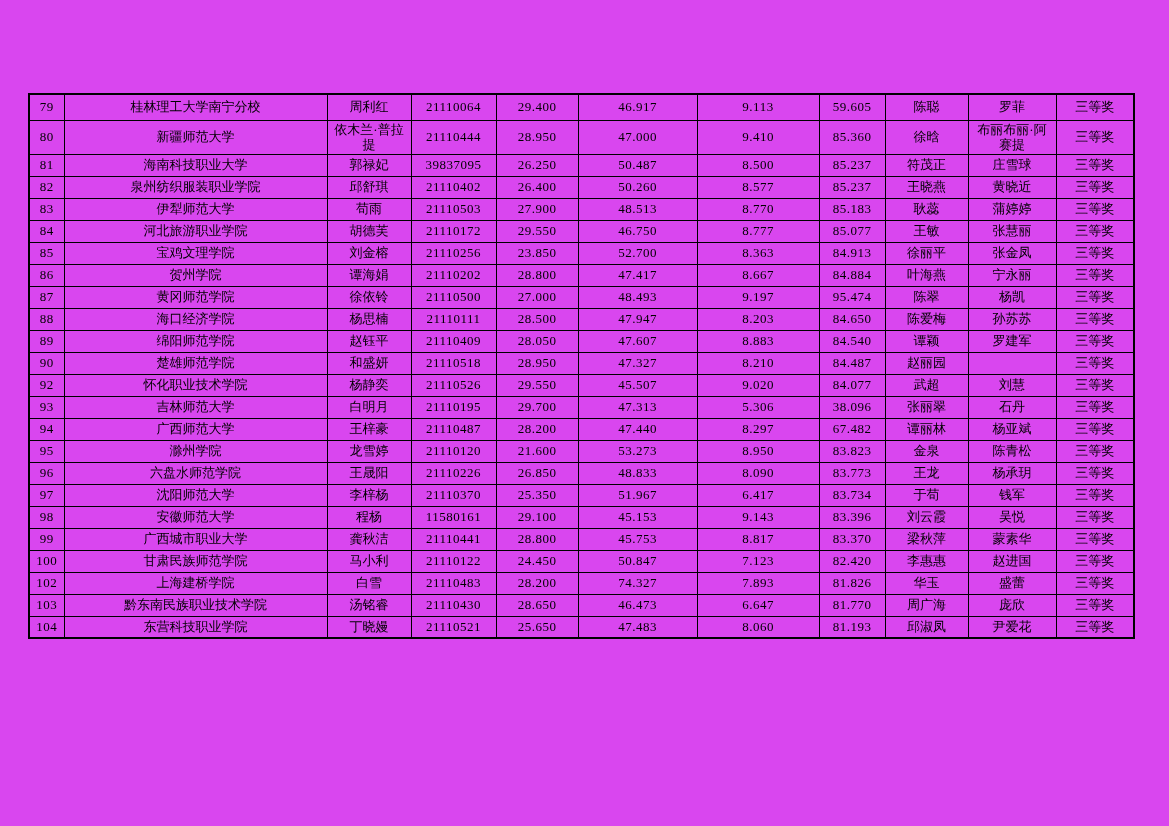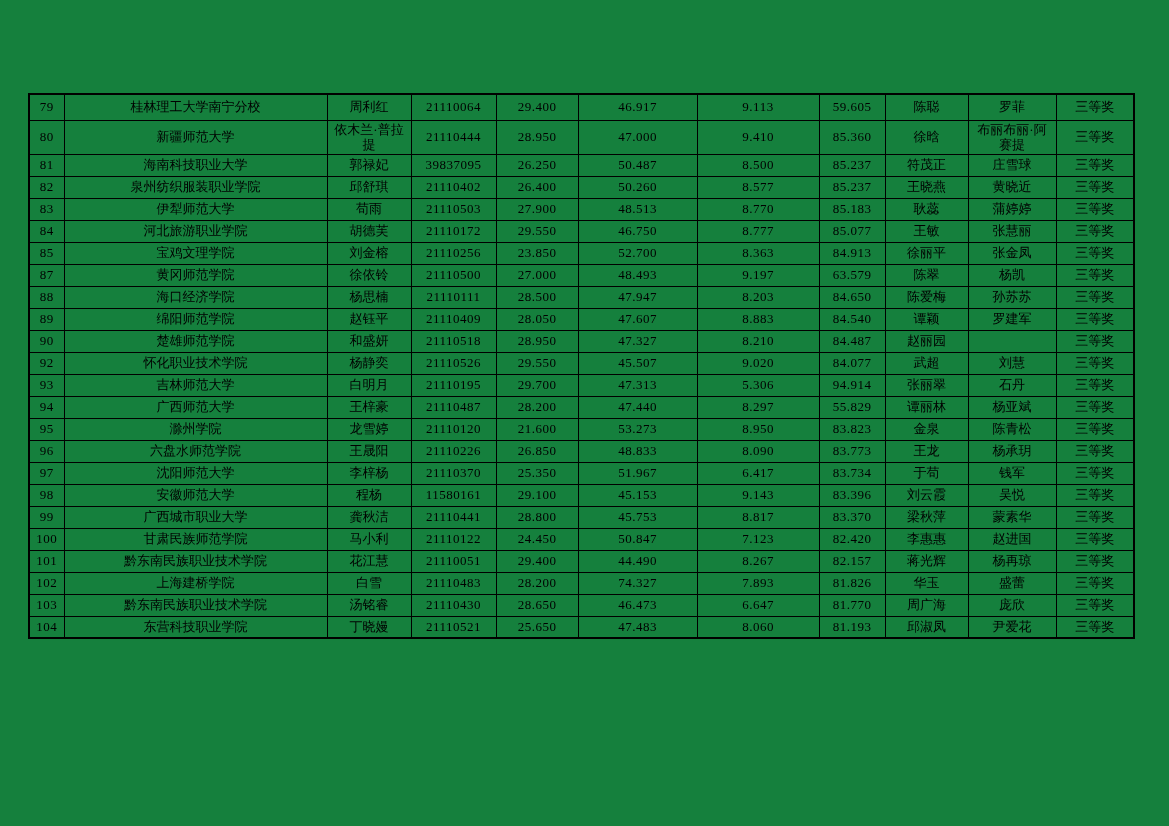--- a/index.html
+++ b/index.html
@@ -9,21 +9,21 @@
     width: 1169px;
     height: 826px;
     overflow: hidden;
     font-family: "Liberation Serif", "DejaVu Serif", serif;
     color: #000000;
   }
   .page {
     position: relative;
     width: 1169px;
     height: 826px;
-    background: #15803d;
+    background: #d946ef;
   }
   table.results {
     position: absolute;
     left: 28px;
     top: 93px;
     width: 1105px;
     border-collapse: collapse;
     table-layout: fixed;
     border: 2px solid #000000;
     font-size: 13px;
@@ -149,28 +149,41 @@
         <td class="num">21110256</td>
         <td class="num">23.850</td>
         <td class="num">52.700</td>
         <td class="num">8.363</td>
         <td class="num">84.913</td>
         <td>徐丽平</td>
         <td>张金凤</td>
         <td>三等奖</td>
       </tr>
         <tr>
+        <td class="num">86</td>
+        <td>贺州学院</td>
+        <td>谭海娟</td>
+        <td class="num">21110202</td>
+        <td class="num">28.800</td>
+        <td class="num">47.417</td>
+        <td class="num">8.667</td>
+        <td class="num">84.884</td>
+        <td>叶海燕</td>
+        <td>宁永丽</td>
+        <td>三等奖</td>
+      </tr>
+        <tr>
         <td class="num">87</td>
         <td>黄冈师范学院</td>
         <td>徐依铃</td>
         <td class="num">21110500</td>
         <td class="num">27.000</td>
         <td class="num">48.493</td>
         <td class="num">9.197</td>
-        <td class="num">63.579</td>
+        <td class="num">95.474</td>
         <td>陈翠</td>
         <td>杨凯</td>
         <td>三等奖</td>
       </tr>
         <tr>
         <td class="num">88</td>
         <td>海口经济学院</td>
         <td>杨思楠</td>
         <td class="num">21110111</td>
         <td class="num">28.500</td>
@@ -221,34 +234,34 @@
         <td>三等奖</td>
       </tr>
         <tr>
         <td class="num">93</td>
         <td>吉林师范大学</td>
         <td>白明月</td>
         <td class="num">21110195</td>
         <td class="num">29.700</td>
         <td class="num">47.313</td>
         <td class="num">5.306</td>
-        <td class="num">94.914</td>
+        <td class="num">38.096</td>
         <td>张丽翠</td>
         <td>石丹</td>
         <td>三等奖</td>
       </tr>
         <tr>
         <td class="num">94</td>
         <td>广西师范大学</td>
         <td>王梓豪</td>
         <td class="num">21110487</td>
         <td class="num">28.200</td>
         <td class="num">47.440</td>
         <td class="num">8.297</td>
-        <td class="num">55.829</td>
+        <td class="num">67.482</td>
         <td>谭丽林</td>
         <td>杨亚斌</td>
         <td>三等奖</td>
       </tr>
         <tr>
         <td class="num">95</td>
         <td>滁州学院</td>
         <td>龙雪婷</td>
         <td class="num">21110120</td>
         <td class="num">21.600</td>
@@ -318,33 +331,20 @@
         <td class="num">21110122</td>
         <td class="num">24.450</td>
         <td class="num">50.847</td>
         <td class="num">7.123</td>
         <td class="num">82.420</td>
         <td>李惠惠</td>
         <td>赵进国</td>
         <td>三等奖</td>
       </tr>
         <tr>
-        <td class="num">101</td>
-        <td>黔东南民族职业技术学院</td>
-        <td>花江慧</td>
-        <td class="num">21110051</td>
-        <td class="num">29.400</td>
-        <td class="num">44.490</td>
-        <td class="num">8.267</td>
-        <td class="num">82.157</td>
-        <td>蒋光辉</td>
-        <td>杨再琼</td>
-        <td>三等奖</td>
-      </tr>
-        <tr>
         <td class="num">102</td>
         <td>上海建桥学院</td>
         <td>白雪</td>
         <td class="num">21110483</td>
         <td class="num">28.200</td>
         <td class="num">74.327</td>
         <td class="num">7.893</td>
         <td class="num">81.826</td>
         <td>华玉</td>
         <td>盛蕾</td>

